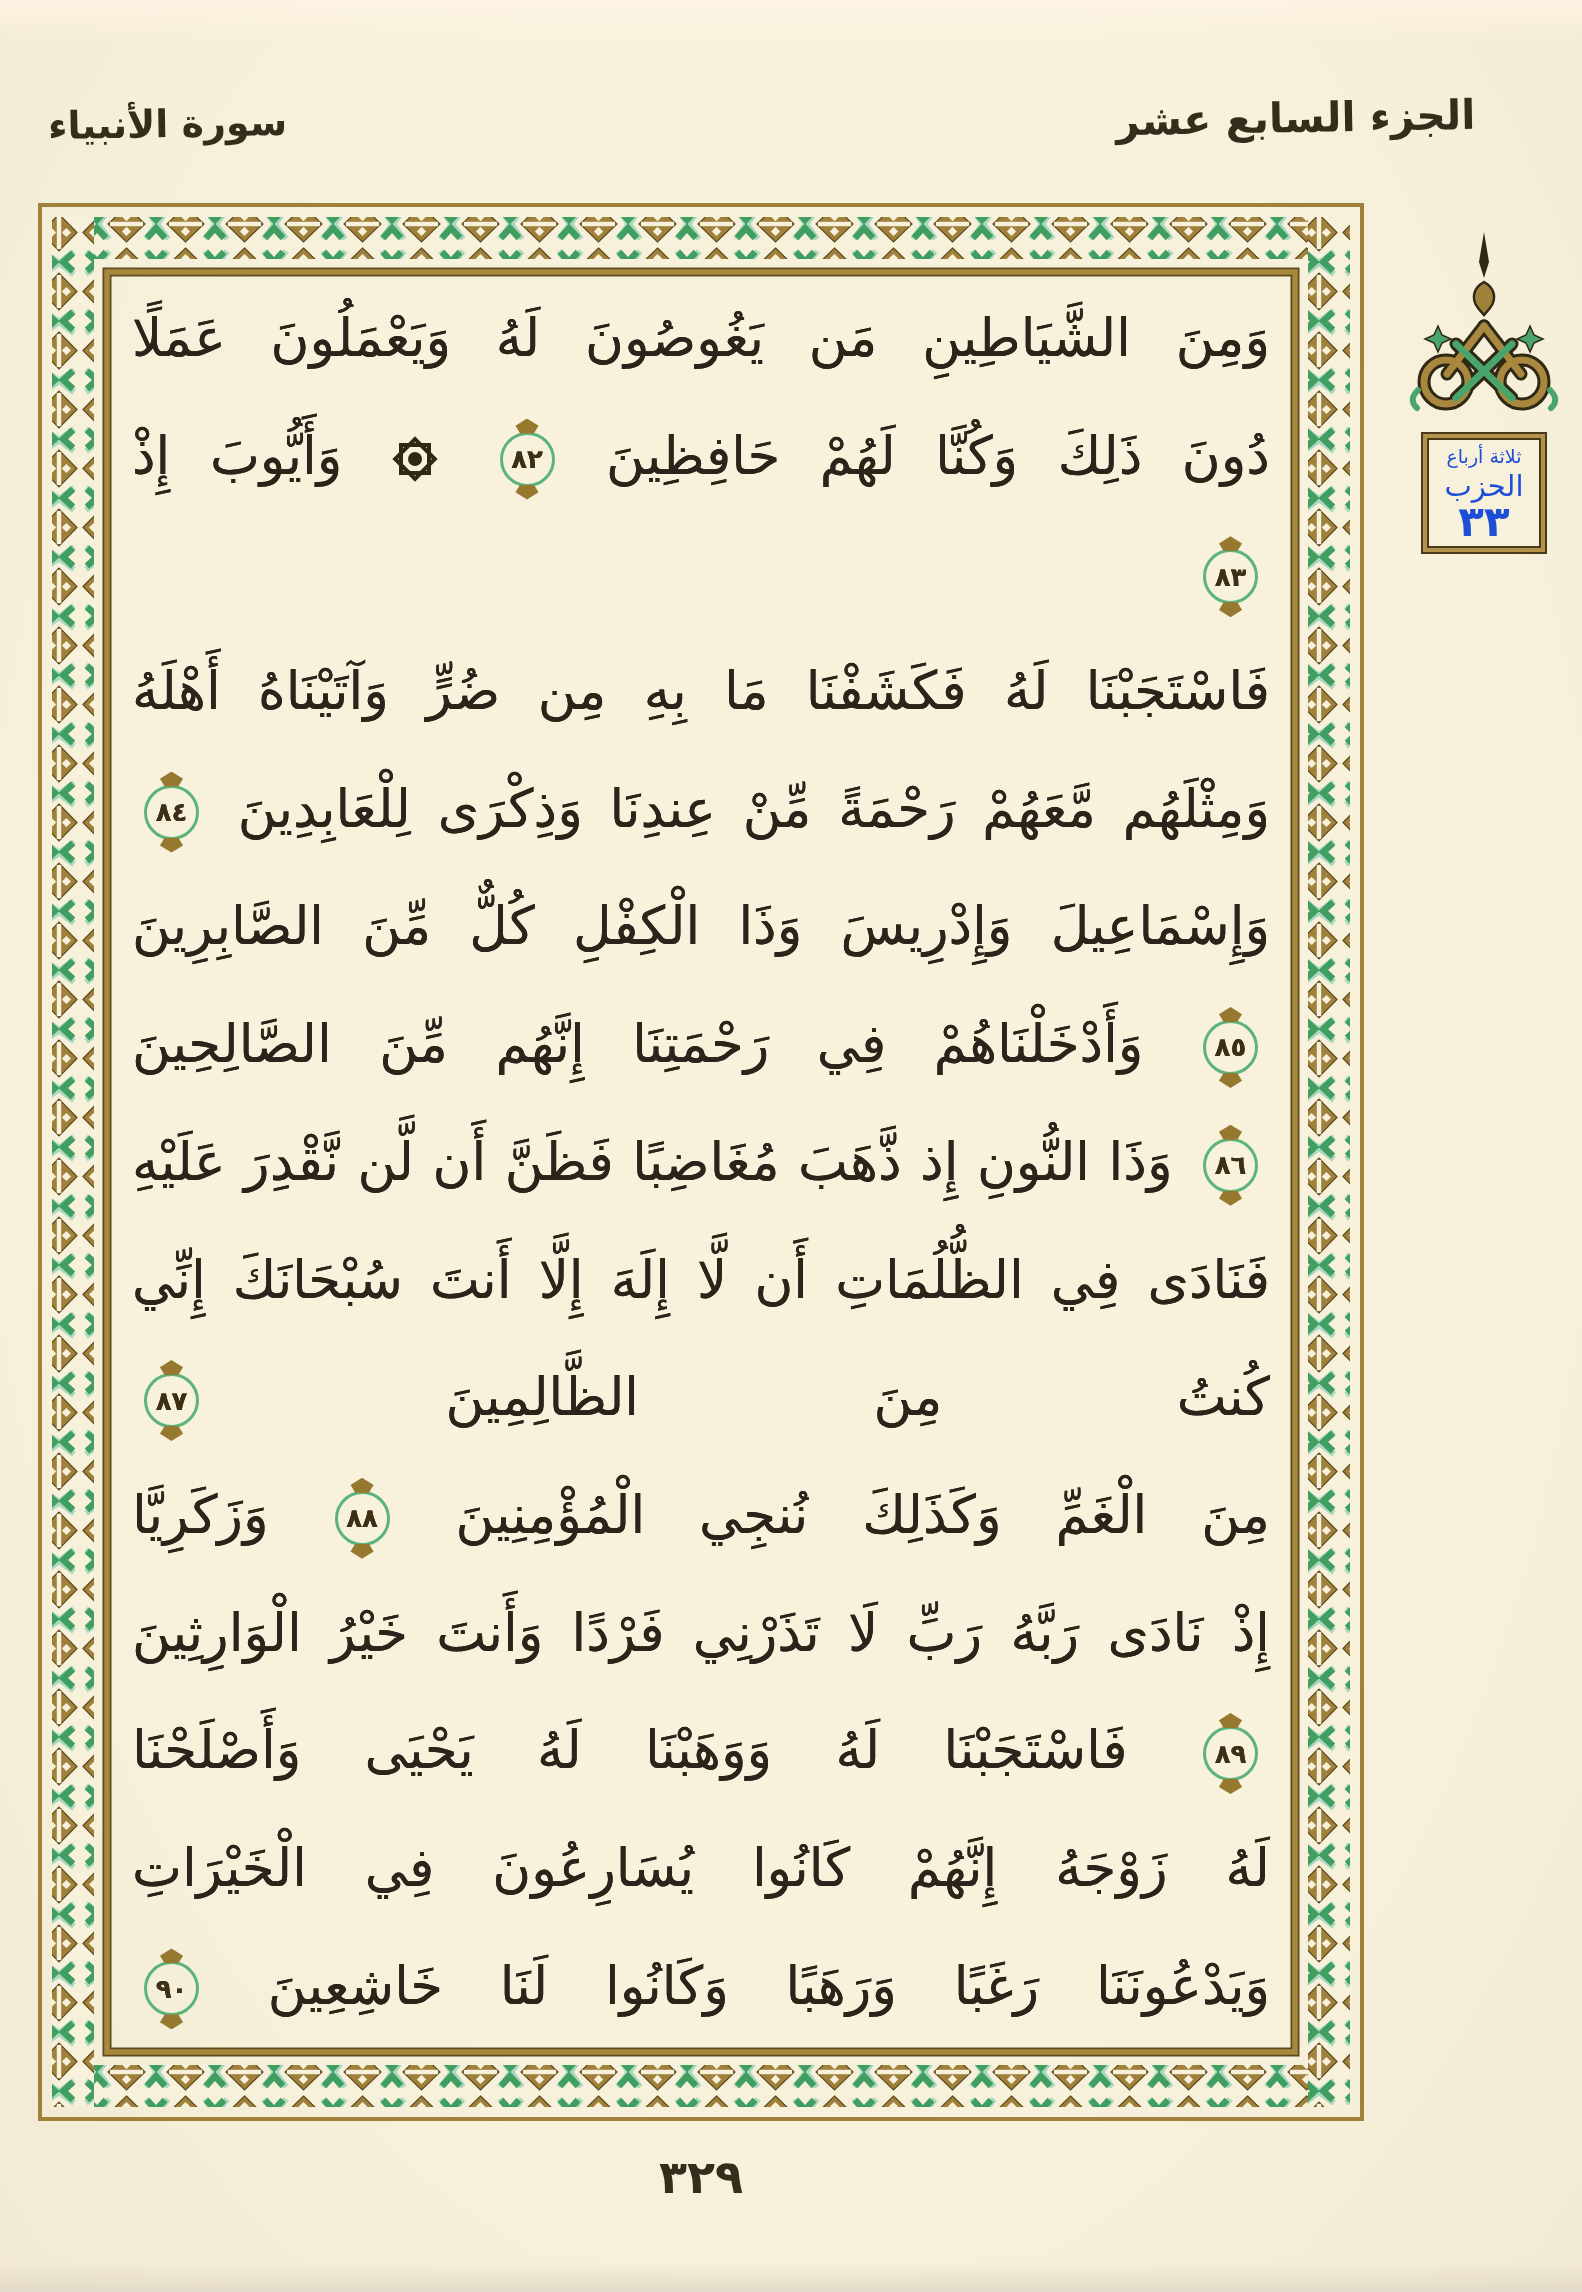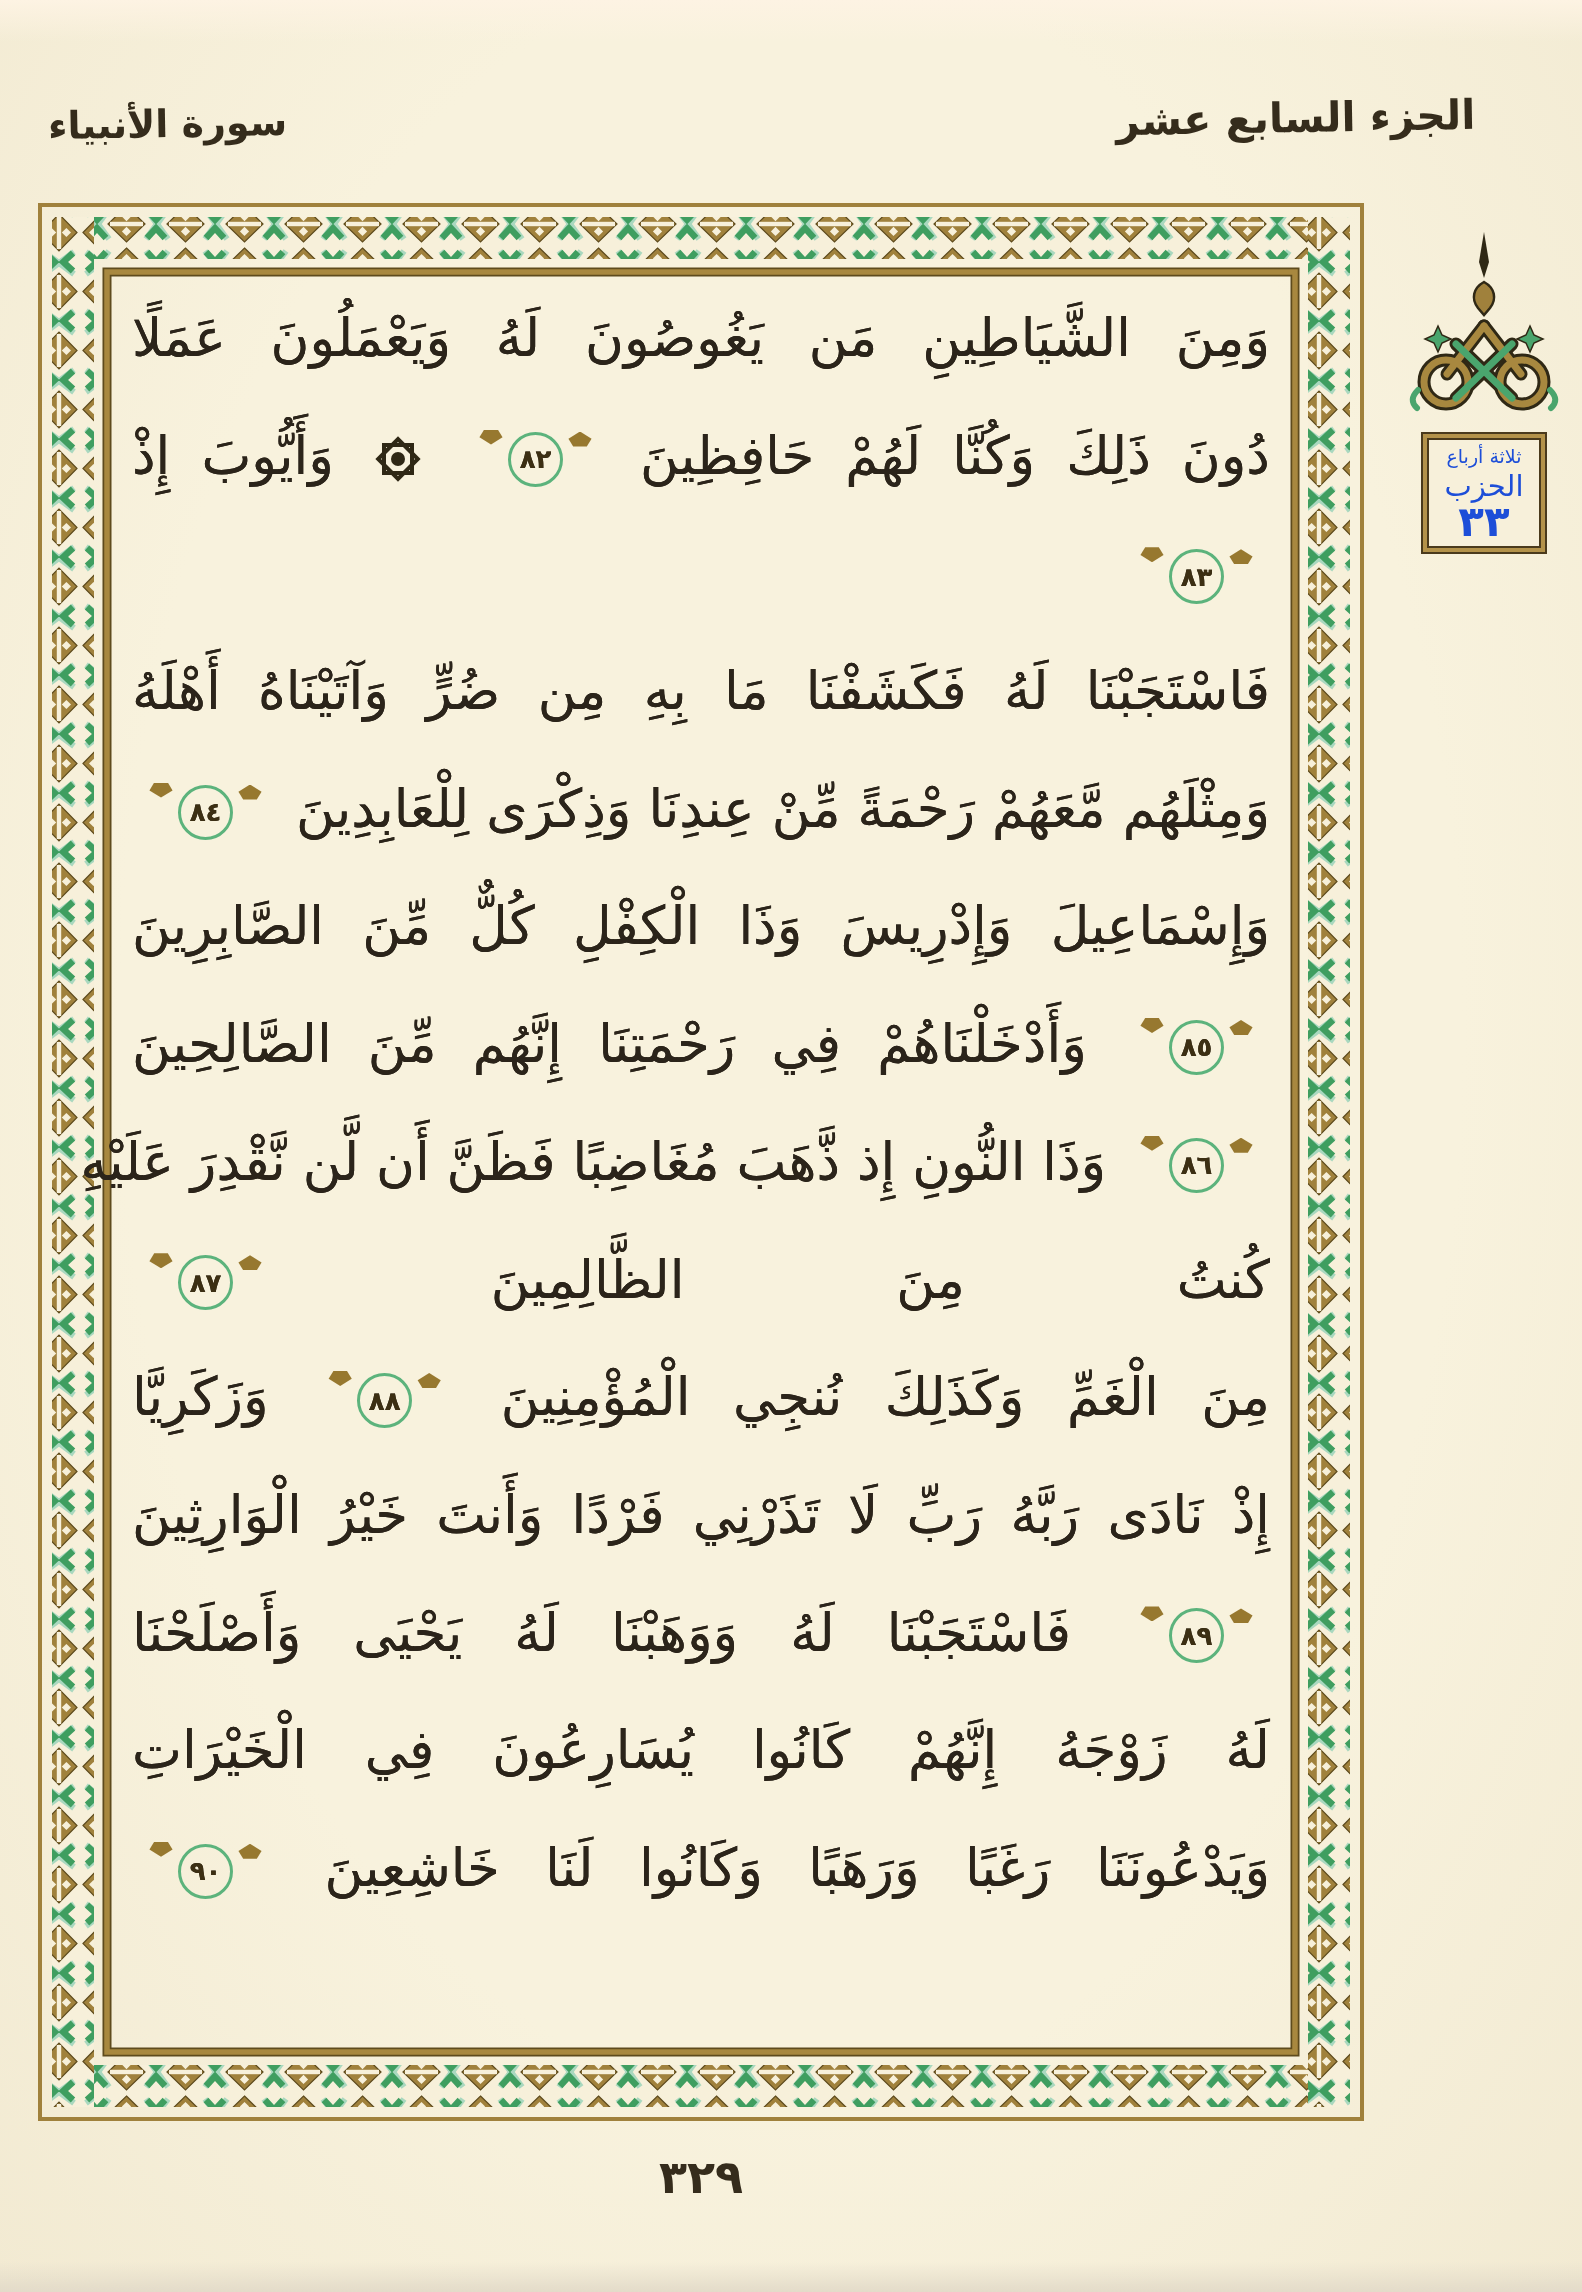--- a/index.html
+++ b/index.html
@@ -27,21 +27,21 @@
   }
   .qline{
     height:117.7px;line-height:117.7px;
     direction:rtl;text-align:justify;text-align-last:justify;
     font-size:53px;color:#2b241a;white-space:nowrap;
     text-shadow:0 0 0.4px #2b241a;
   }
   .qtxt{display:inline;}
   
   .vmark{
-    display:inline-flex;flex-direction:row;align-items:flex-start;
+    display:inline-flex;flex-direction:column;align-items:center;
     vertical-align:middle;line-height:normal;margin:0 12px;
   }
   .crown{width:34px;height:15px;background:#97782f;}
   .crown.t{clip-path:polygon(50% 0,84% 48%,70% 100%,30% 100%,16% 48%);margin-bottom:-2px;}
   .crown.b{clip-path:polygon(30% 0,70% 0,84% 52%,50% 100%,16% 52%);margin-top:-2px;}
   .vnum{
     width:55px;height:55px;border:3.5px solid #5cb37c;border-radius:50%;
     display:flex;align-items:center;justify-content:center;
     font-size:26px;font-weight:bold;font-style:normal;color:#3c2f13;
     background:rgba(255,255,255,0.0);box-sizing:border-box;
@@ -151,20 +151,21 @@
       <div class="qline"><span class="vmark">
           <i class="crown t"></i>
           <b class="vnum">٨٥</b>
           <i class="crown b"></i>
         </span> <span class="qtxt">وَأَدْخَلْنَاهُمْ فِي رَحْمَتِنَا إِنَّهُم مِّنَ الصَّالِحِينَ</span> </div>
       <div class="qline"><span class="vmark">
           <i class="crown t"></i>
           <b class="vnum">٨٦</b>
           <i class="crown b"></i>
         </span> <span class="qtxt">وَذَا النُّونِ إِذ ذَّهَبَ مُغَاضِبًا فَظَنَّ أَن لَّن نَّقْدِرَ عَلَيْهِ</span> </div>
+      <div class="qline"><span class="qtxt">فَنَادَى فِي الظُّلُمَاتِ أَن لَّا إِلَهَ إِلَّا أَنتَ سُبْحَانَكَ إِنِّي</span> </div>
       <div class="qline"><span class="qtxt">كُنتُ مِنَ الظَّالِمِينَ</span> <span class="vmark">
           <i class="crown t"></i>
           <b class="vnum">٨٧</b>
           <i class="crown b"></i>
         </span>  </div>
       <div class="qline"><span class="qtxt">مِنَ الْغَمِّ وَكَذَلِكَ نُنجِي الْمُؤْمِنِينَ</span> <span class="vmark">
           <i class="crown t"></i>
           <b class="vnum">٨٨</b>
           <i class="crown b"></i>
         </span> <span class="qtxt">وَزَكَرِيَّا</span> </div>

